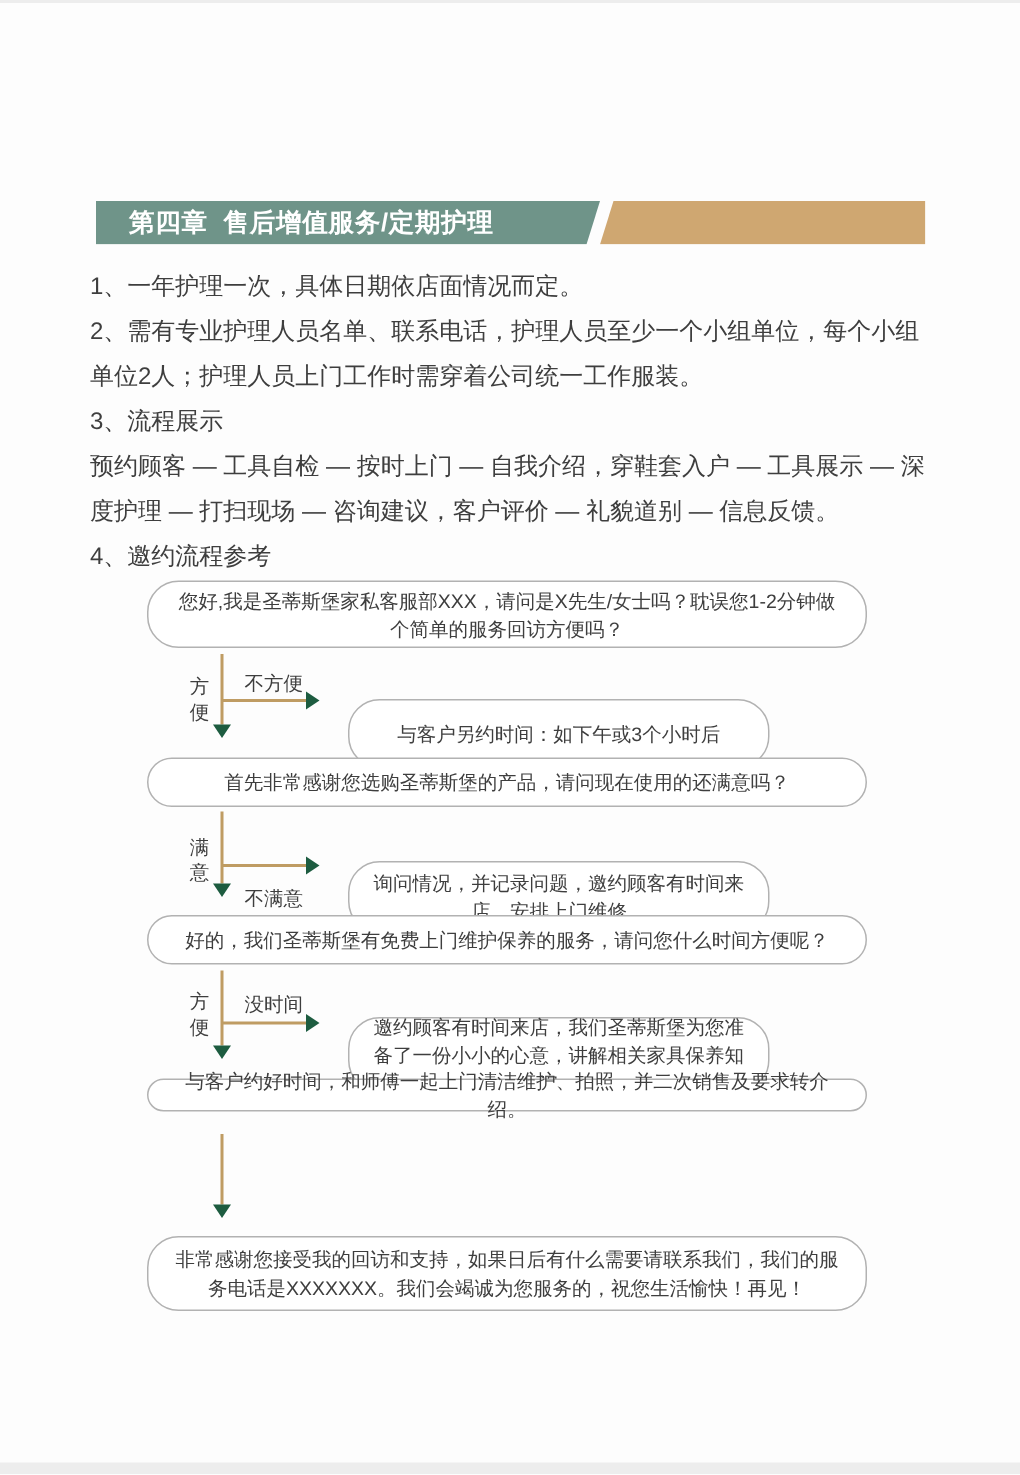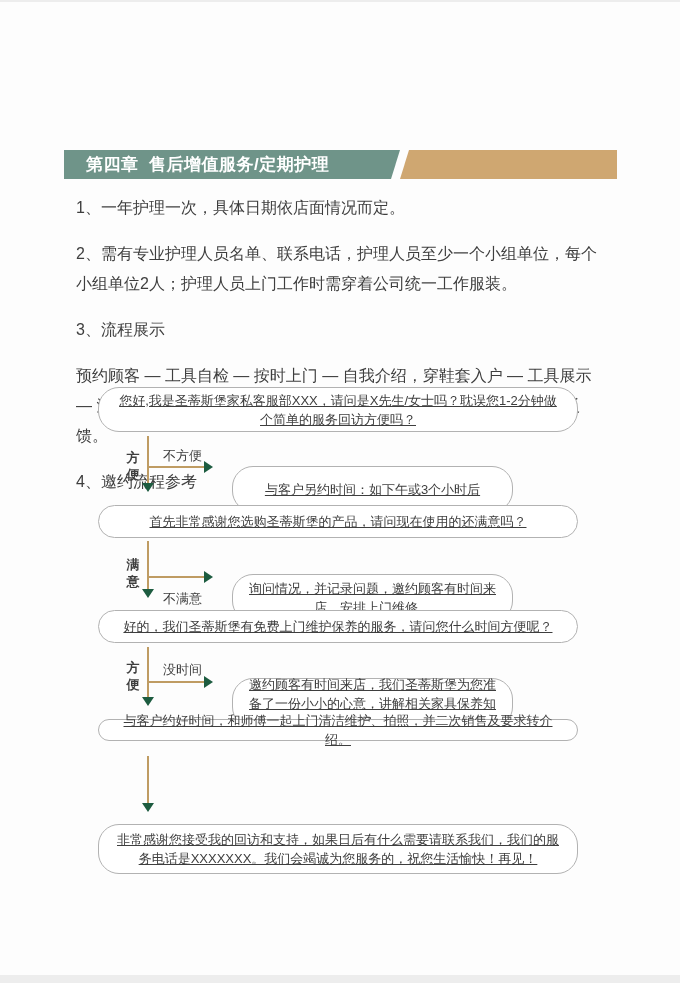--- a/index.html
+++ b/index.html
@@ -4,48 +4,48 @@
 <style>
   html,body{margin:0;padding:0;background:#ffffff;}
   .page{
     position:relative;width:680px;height:983px;background:#fdfdfd;overflow:hidden;
     font-family:"Liberation Sans","DejaVu Sans",sans-serif;color:#3e3e3e;
   }
   .edge-top{position:absolute;top:0;left:0;width:100%;height:2px;background:#ededed;}
   .edge-bottom{position:absolute;bottom:0;left:0;width:100%;height:8px;background:#ededed;}
 
   
-  .banner{position:absolute;top:150px;left:64px;width:553px;height:29px;}
+  .banner{position:absolute;top:134px;left:64px;width:553px;height:29px;}
   .banner-green{
     position:absolute;left:0;top:0;width:336px;height:29px;background:#6f9489;
     clip-path:polygon(0 0,100% 0,calc(100% - 9px) 100%,0 100%);
     display:flex;align-items:center;padding-left:22px;box-sizing:border-box;
     color:#ffffff;font-size:17px;font-weight:bold;letter-spacing:0.5px;white-space:pre;
   }
   .banner-tan{
     position:absolute;left:336px;top:0;width:217px;height:29px;background:#cfa771;
     clip-path:polygon(9px 0,100% 0,100% 100%,0 100%);
   }
 
   
   .bodytext{position:absolute;left:60px;top:177px;width:566px;font-size:16px;line-height:30px;}
-  .bodytext p{margin:16px;}
+  .bodytext p{margin:0;}
 
   
   .fbox{
     position:absolute;background:#ffffff;border:1.3px solid #b2b2b2;border-radius:21px;
     display:flex;align-items:center;justify-content:center;text-align:center;
-    font-size:13px;line-height:19px;color:#3e3e3e;padding:0 16px;box-sizing:border-box;text-decoration:underline;
+    font-size:13px;line-height:19px;color:#3e3e3e;padding:0 16px;box-sizing:border-box;
   }
   .sbox{padding:0 12px;margin-top:23px;}
   .vline{position:absolute;width:2px;background:#bf9c63;}
   .vhead{position:absolute;width:0;height:0;border-left:6px solid transparent;border-right:6px solid transparent;border-top:9px solid #1d5c40;}
   .hline{position:absolute;height:2px;background:#bf9c63;}
   .hhead{position:absolute;width:0;height:0;border-top:6px solid transparent;border-bottom:6px solid transparent;border-left:9px solid #1d5c40;}
-  .vlabel{position:absolute;width:16px;font-size:13px;line-height:17px;text-align:center;word-break:break-all;font-weight:bold;}
+  .vlabel{position:absolute;width:16px;font-size:13px;line-height:17px;text-align:center;word-break:break-all;}
   .hlabel{position:absolute;font-size:13px;line-height:15px;white-space:nowrap;}
 </style>
 </head>
 <body>
 
 <div class="page">
   <div class="edge-top"></div>
 
   <div class="banner">
     <div class="banner-green">

